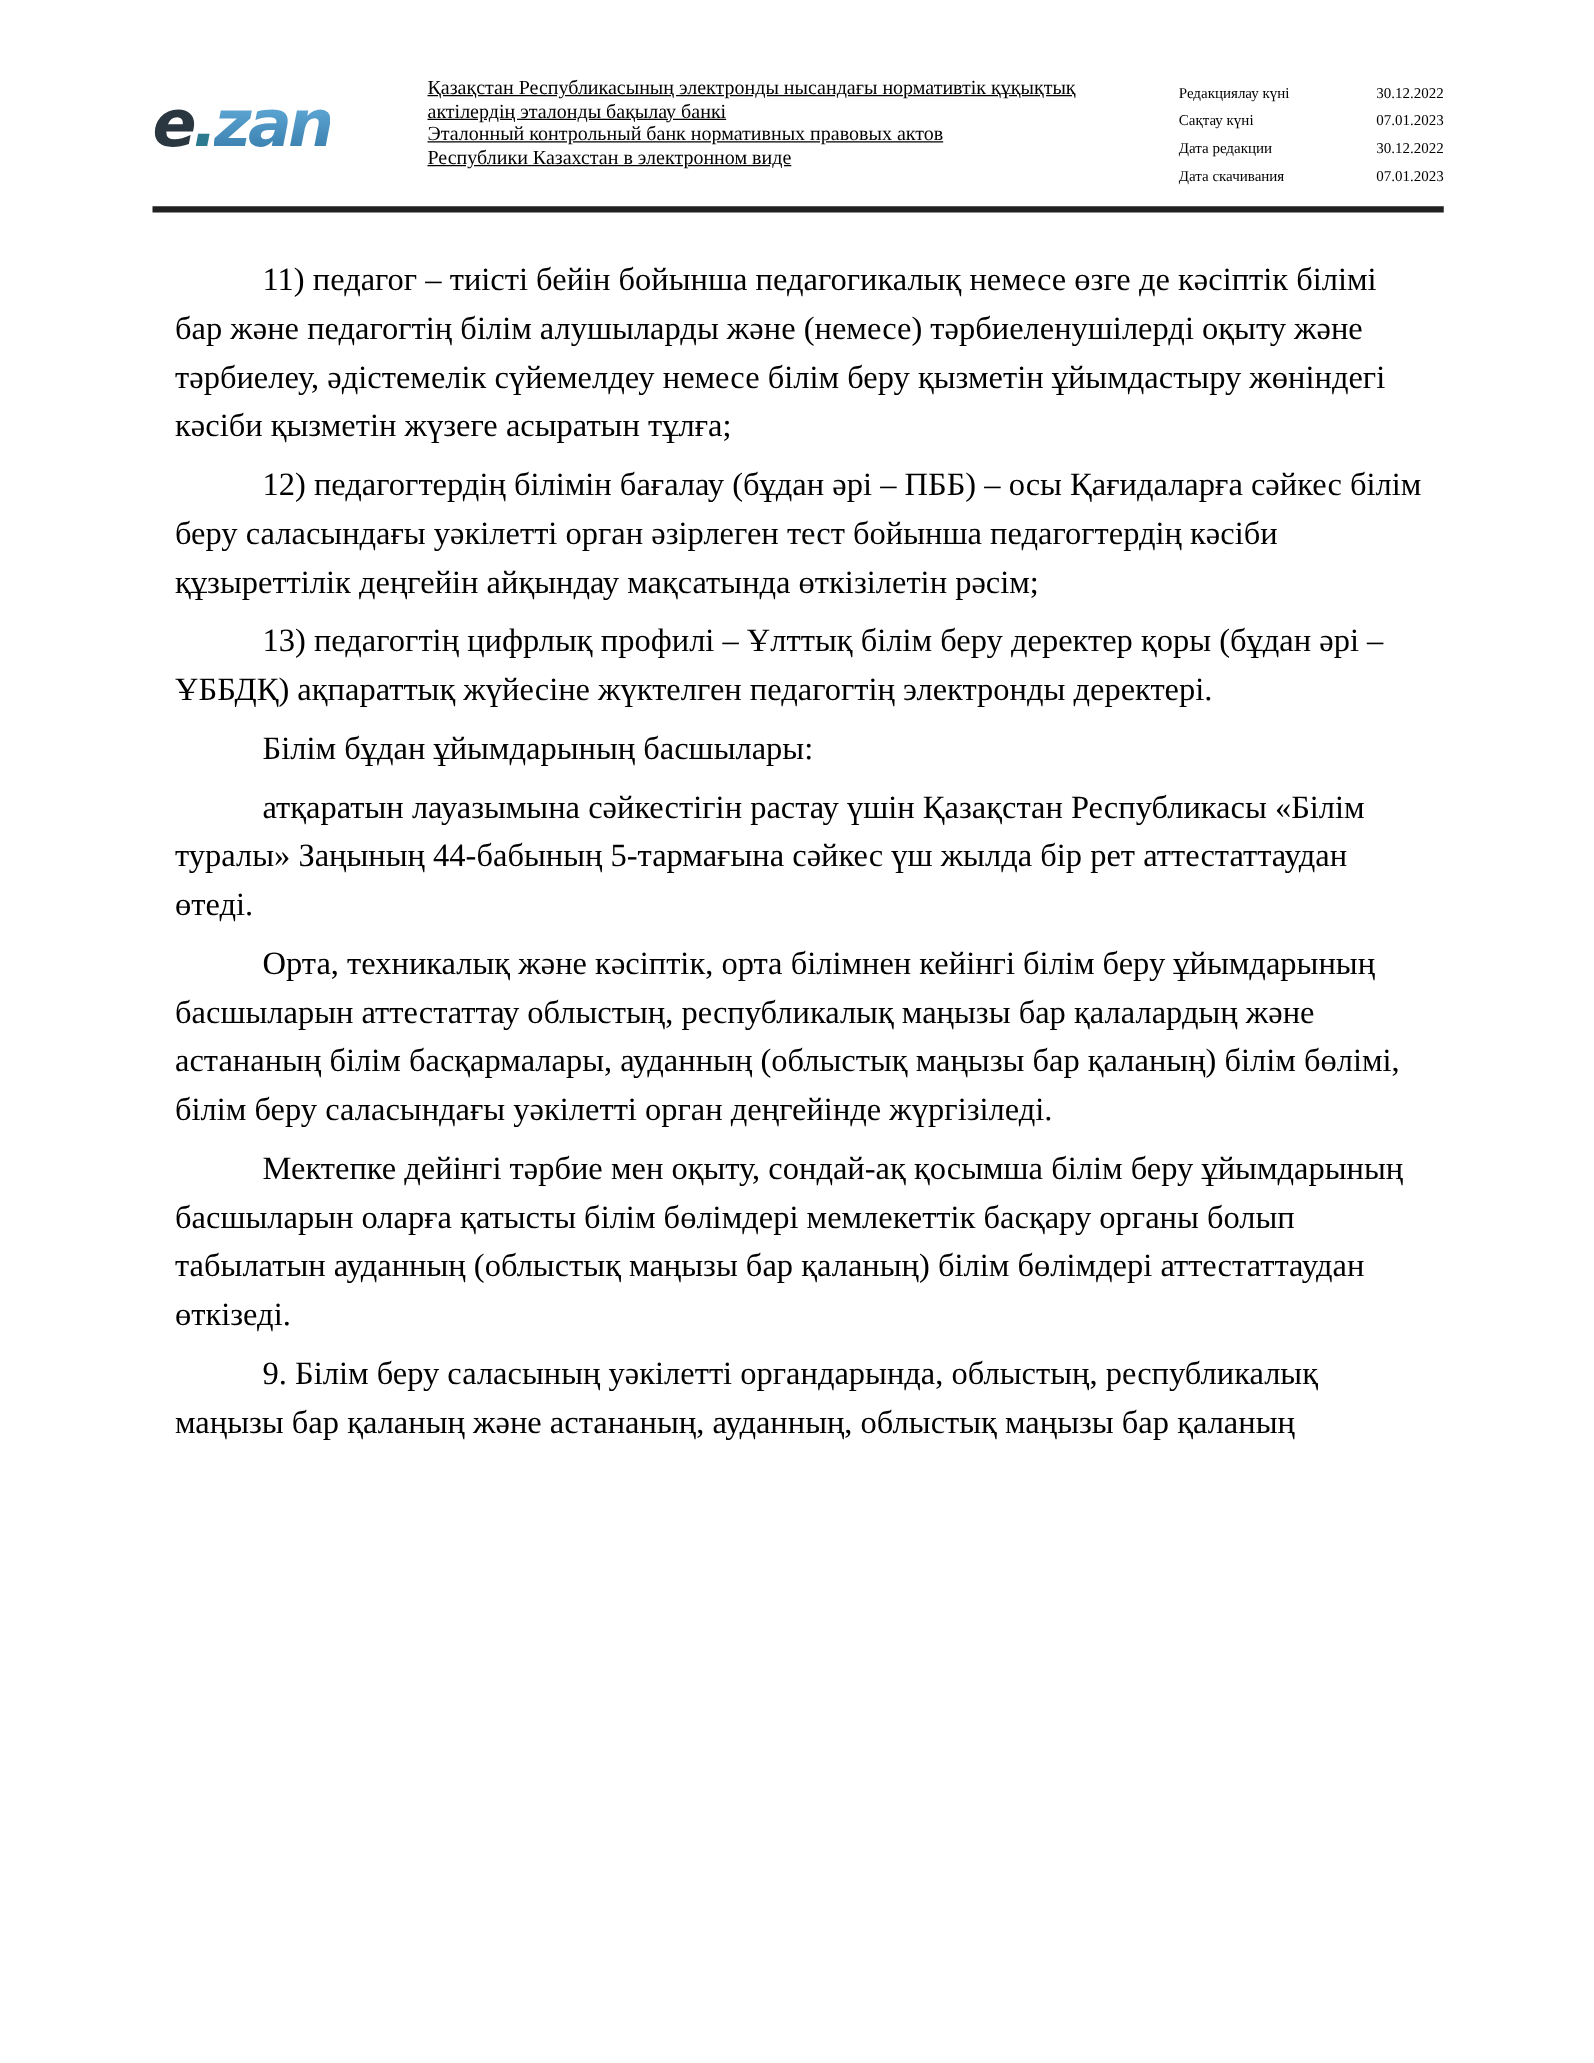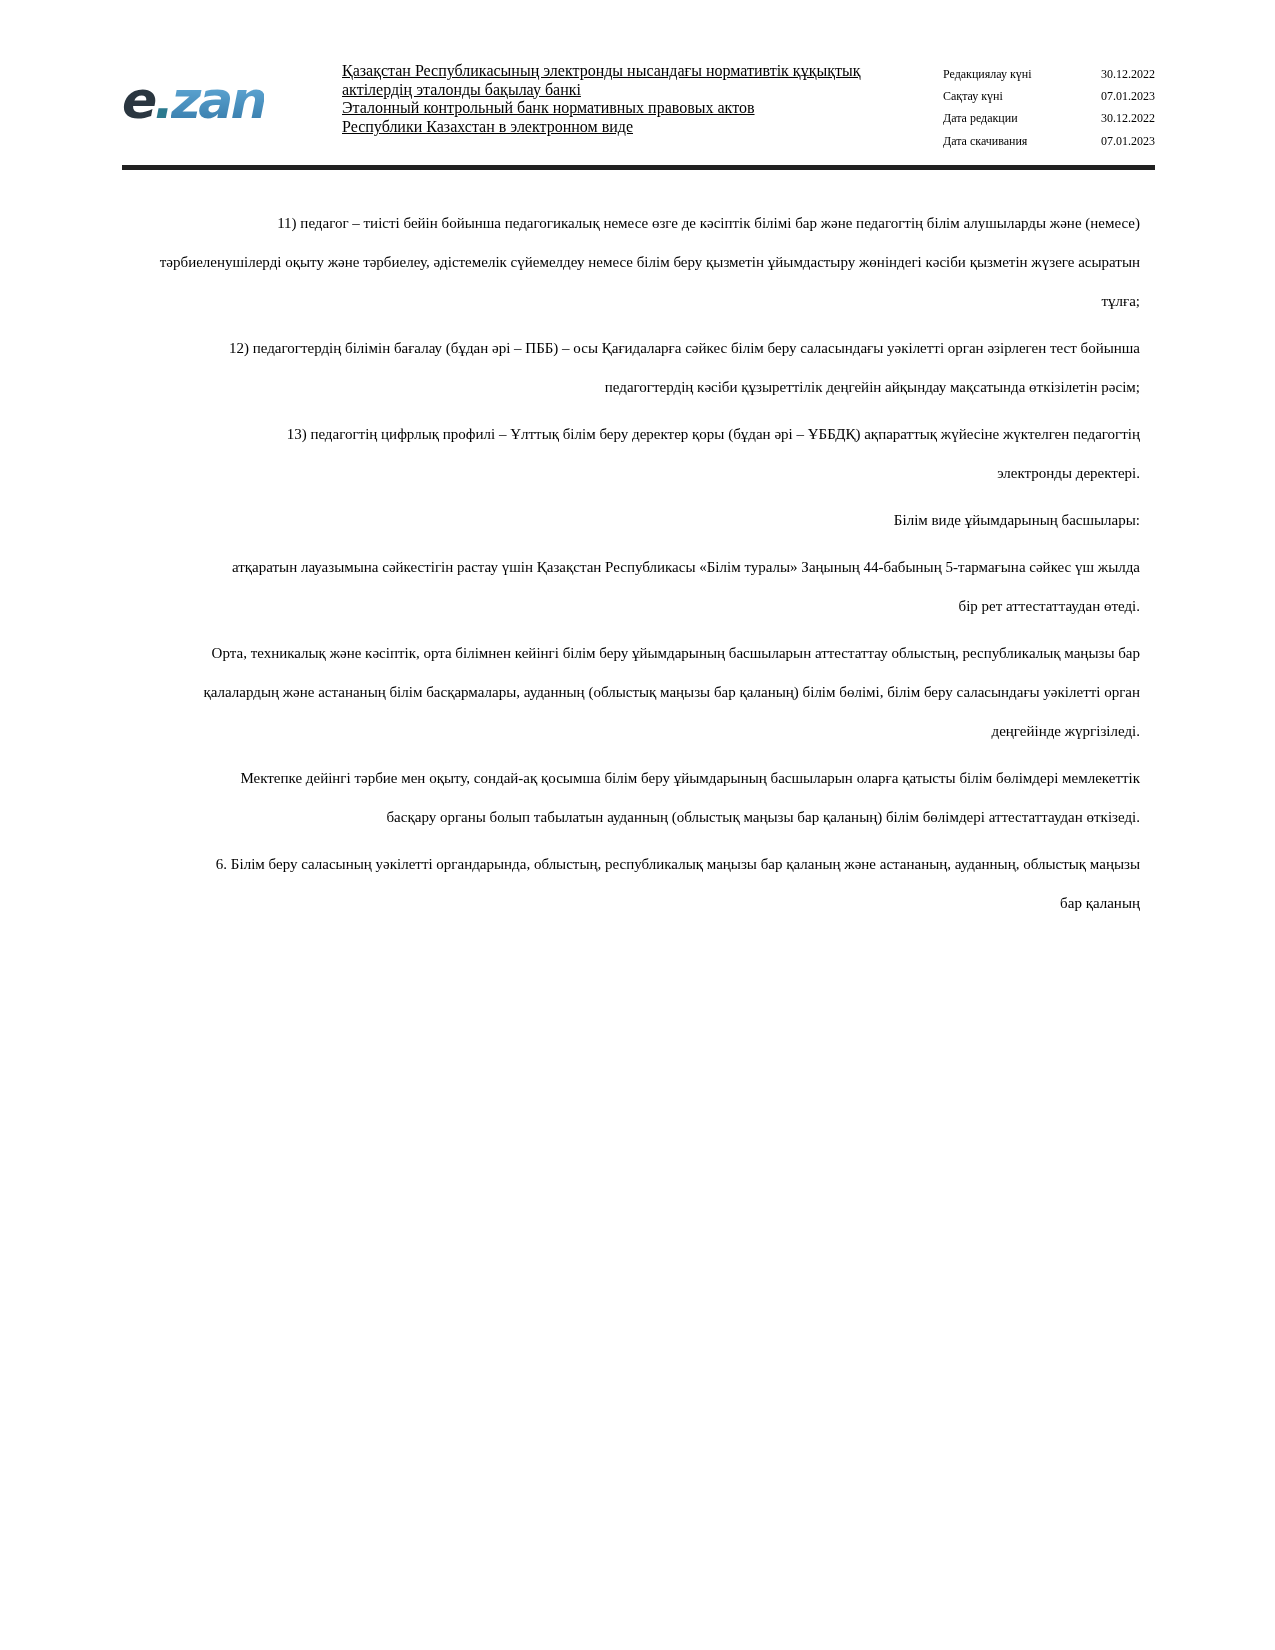--- a/index.html
+++ b/index.html
@@ -57,25 +57,24 @@
     line-height: 22.2px;
     align-content: start;
   }
   .rule {
     height: 5px;
     background: #212121;
     margin-top: 13px;
   }
   .body { padding: 34px 15px 0 18px; }
   .body p {
-    font-size: 15px;
+    font-size: 26px;
     line-height: 39px;
     margin: 0 0 8px 0;
     text-indent: 70px;
-    text-align: right;
   }
 </style>
 </head>
 <body>
 
 <div class="page">
 
   <div class="header">
 
     <div class="logo"><span class="logo-e">e</span><span class="logo-dot">.</span><span class="logo-zan">zan</span></div>
@@ -99,20 +98,20 @@
     </div>
 
   </div>
 
   <div class="rule"></div>
 
   <div class="body">
     <p>11) педагог – тиісті бейін бойынша педагогикалық немесе өзге де кәсіптік білімі бар және педагогтің білім алушыларды және (немесе) тәрбиеленушілерді оқыту және тәрбиелеу, әдістемелік сүйемелдеу немесе білім беру қызметін ұйымдастыру жөніндегі кәсіби қызметін жүзеге асыратын тұлға;</p>
     <p>12) педагогтердің білімін бағалау (бұдан әрі – ПББ) – осы Қағидаларға сәйкес білім беру саласындағы уәкілетті орган әзірлеген тест бойынша педагогтердің кәсіби құзыреттілік деңгейін айқындау мақсатында өткізілетін рәсім;</p>
     <p>13) педагогтің цифрлық профилі – Ұлттық білім беру деректер қоры (бұдан әрі – ҰББДҚ) ақпараттық жүйесіне жүктелген педагогтің электронды деректері.</p>
-    <p>Білім виде ұйымдарының басшылары:</p>
+    <p>Білім бұдан ұйымдарының басшылары:</p>
     <p>атқаратын лауазымына сәйкестігін растау үшін Қазақстан Республикасы «Білім туралы» Заңының 44-бабының 5-тармағына сәйкес үш жылда бір рет аттестаттаудан өтеді.</p>
     <p>Орта, техникалық және кәсіптік, орта білімнен кейінгі білім беру ұйымдарының басшыларын аттестаттау облыстың, республикалық маңызы бар қалалардың және астананың білім басқармалары, ауданның (облыстық маңызы бар қаланың) білім бөлімі, білім беру саласындағы уәкілетті орган деңгейінде жүргізіледі.</p>
     <p>Мектепке дейінгі тәрбие мен оқыту, сондай-ақ қосымша білім беру ұйымдарының басшыларын оларға қатысты білім бөлімдері мемлекеттік басқару органы болып табылатын ауданның (облыстық маңызы бар қаланың) білім бөлімдері аттестаттаудан өткізеді.</p>
-    <p>6. Білім беру саласының уәкілетті органдарында, облыстың, республикалық маңызы бар қаланың және астананың, ауданның, облыстық маңызы бар қаланың</p>
+    <p>9. Білім беру саласының уәкілетті органдарында, облыстың, республикалық маңызы бар қаланың және астананың, ауданның, облыстық маңызы бар қаланың</p>
   </div>
 
 </div>
 
 </body></html>

